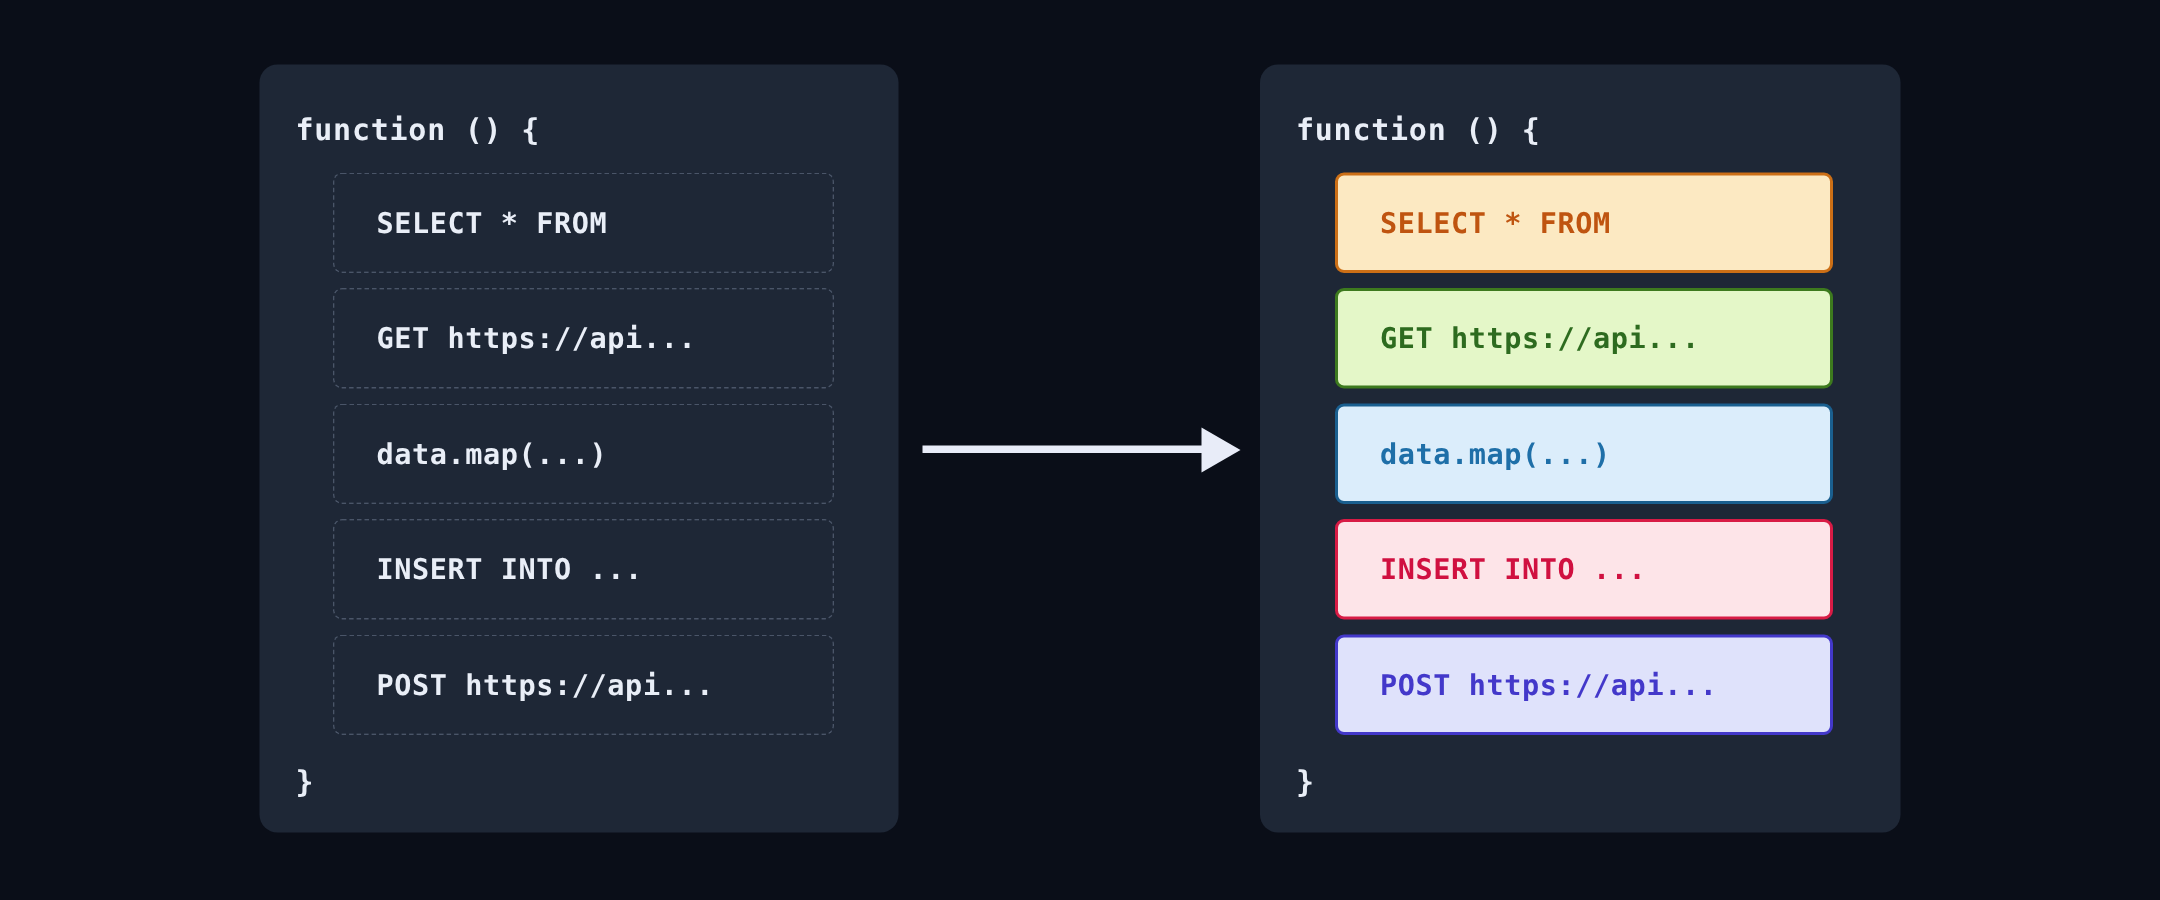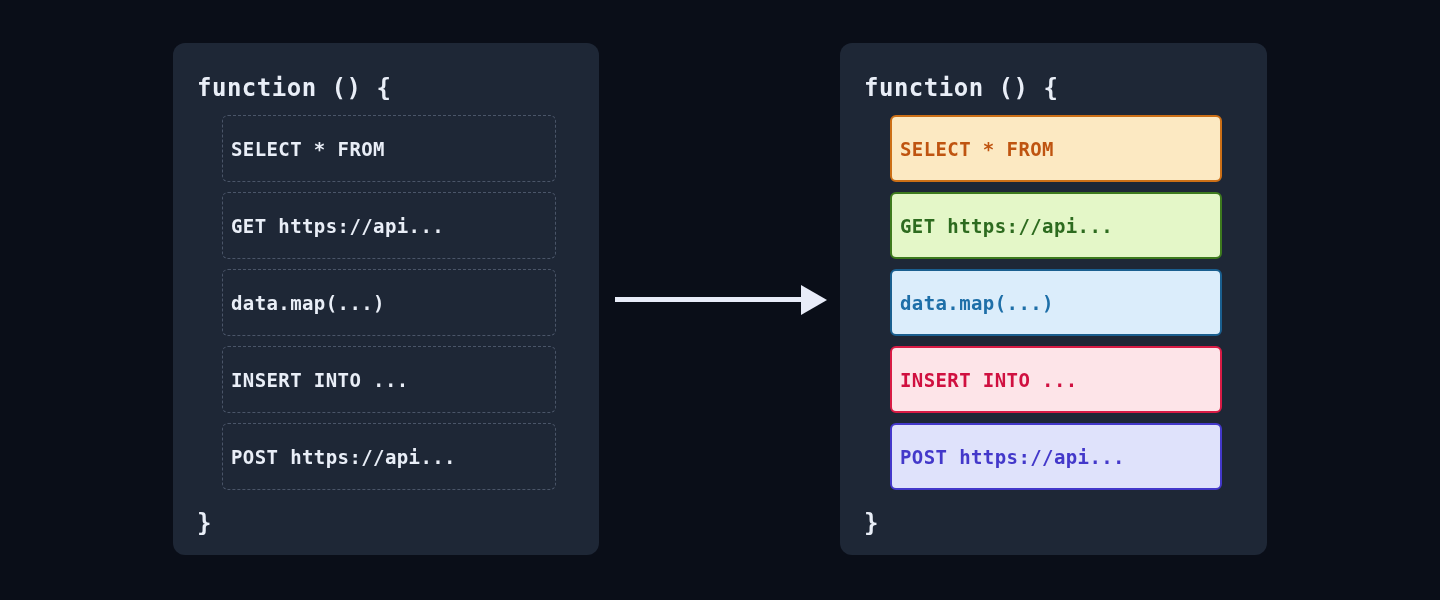--- a/index.html
+++ b/index.html
@@ -29,21 +29,21 @@
     background: #1e2736;
     border-radius: 12px;
     box-sizing: border-box;
   }
   .panel-left  { left: 173px;  width: 426px; }
   .panel-right { left: 840px;  width: 427px; }
 
   .code-line {
     position: absolute;
     left: 24px;
-    font-size: 24px;
+    font-size: 20px;
     font-weight: bold;
     color: #e9eef7;
     letter-spacing: 0.5px;
     white-space: pre;
   }
   .code-open  { top: 31px; }
   .code-close { top: 466px; }
 
   
   .stack {
@@ -56,21 +56,21 @@
     gap: 10px;
   }
   .panel-right .stack { left: 50px; width: 332px; }
 
   .stmt {
     height: 67px;
     box-sizing: border-box;
     border-radius: 6px;
     display: flex;
     align-items: center;
-    padding-left: 8px;
+    padding-left: 28px;
     font-size: 19px;
     font-weight: bold;
     letter-spacing: 0.4px;
     white-space: pre;
   }
 
   
   .stmt-plain {
     border: 1.5px dashed #4a soon;
     border: 1.5px dashed #4a5568;

